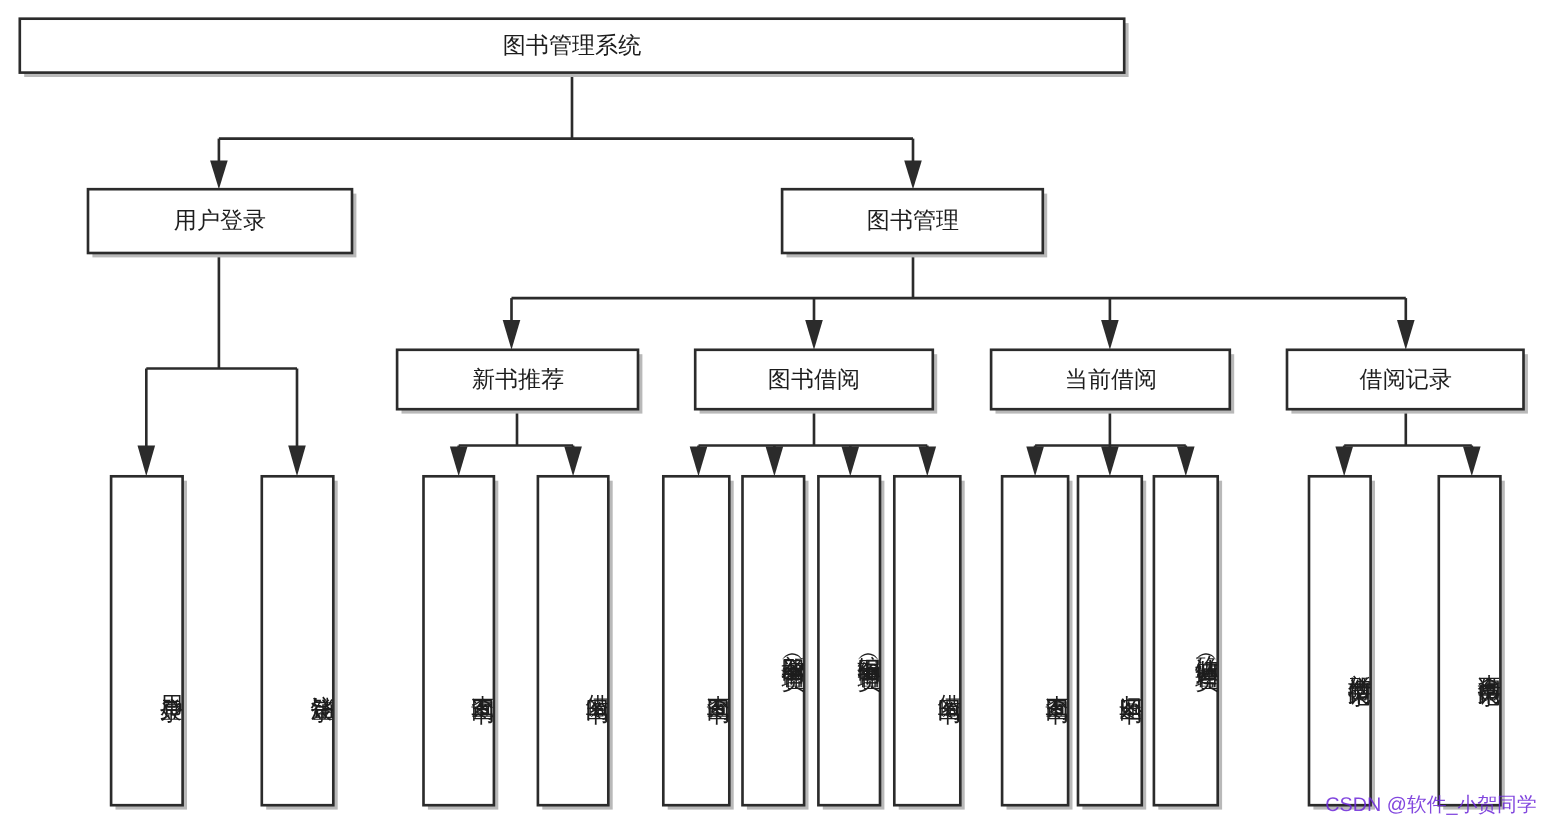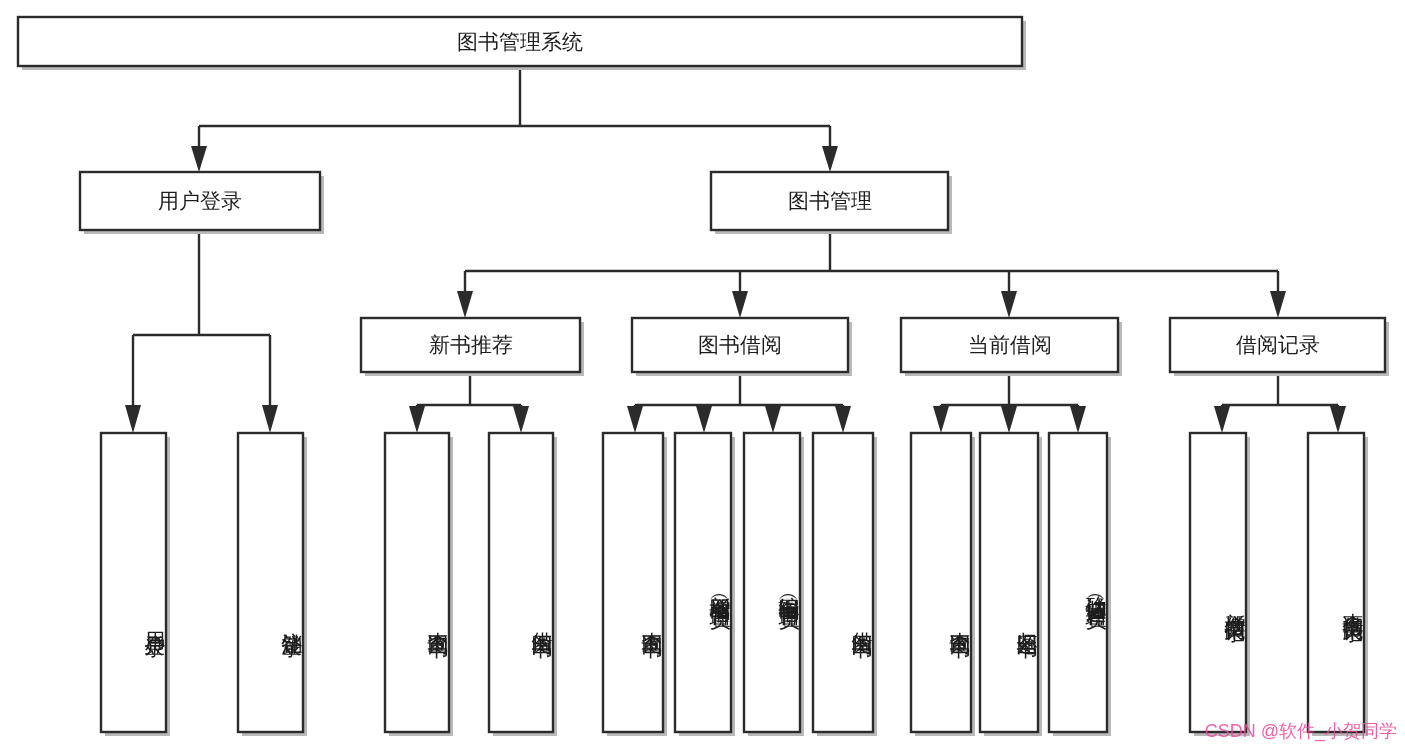--- a/index.html
+++ b/index.html
@@ -64,21 +64,21 @@
     justify-content: center;
     white-space: nowrap;
     pointer-events: none;
   }
   .watermark {
     position: absolute;
     right: 8px;
     bottom: 4px;
     font-family: "Liberation Sans", "DejaVu Sans", sans-serif;
     font-size: 18px;
-    color: #ec4899;
+    color: #6d28d9;
     white-space: nowrap;
     opacity: 0.85;
   }
 </style>
 </head>
 <body>
 
 <div id="diagram-root">
 
   <svg class="canvas" viewBox="0 0 1405 747">

